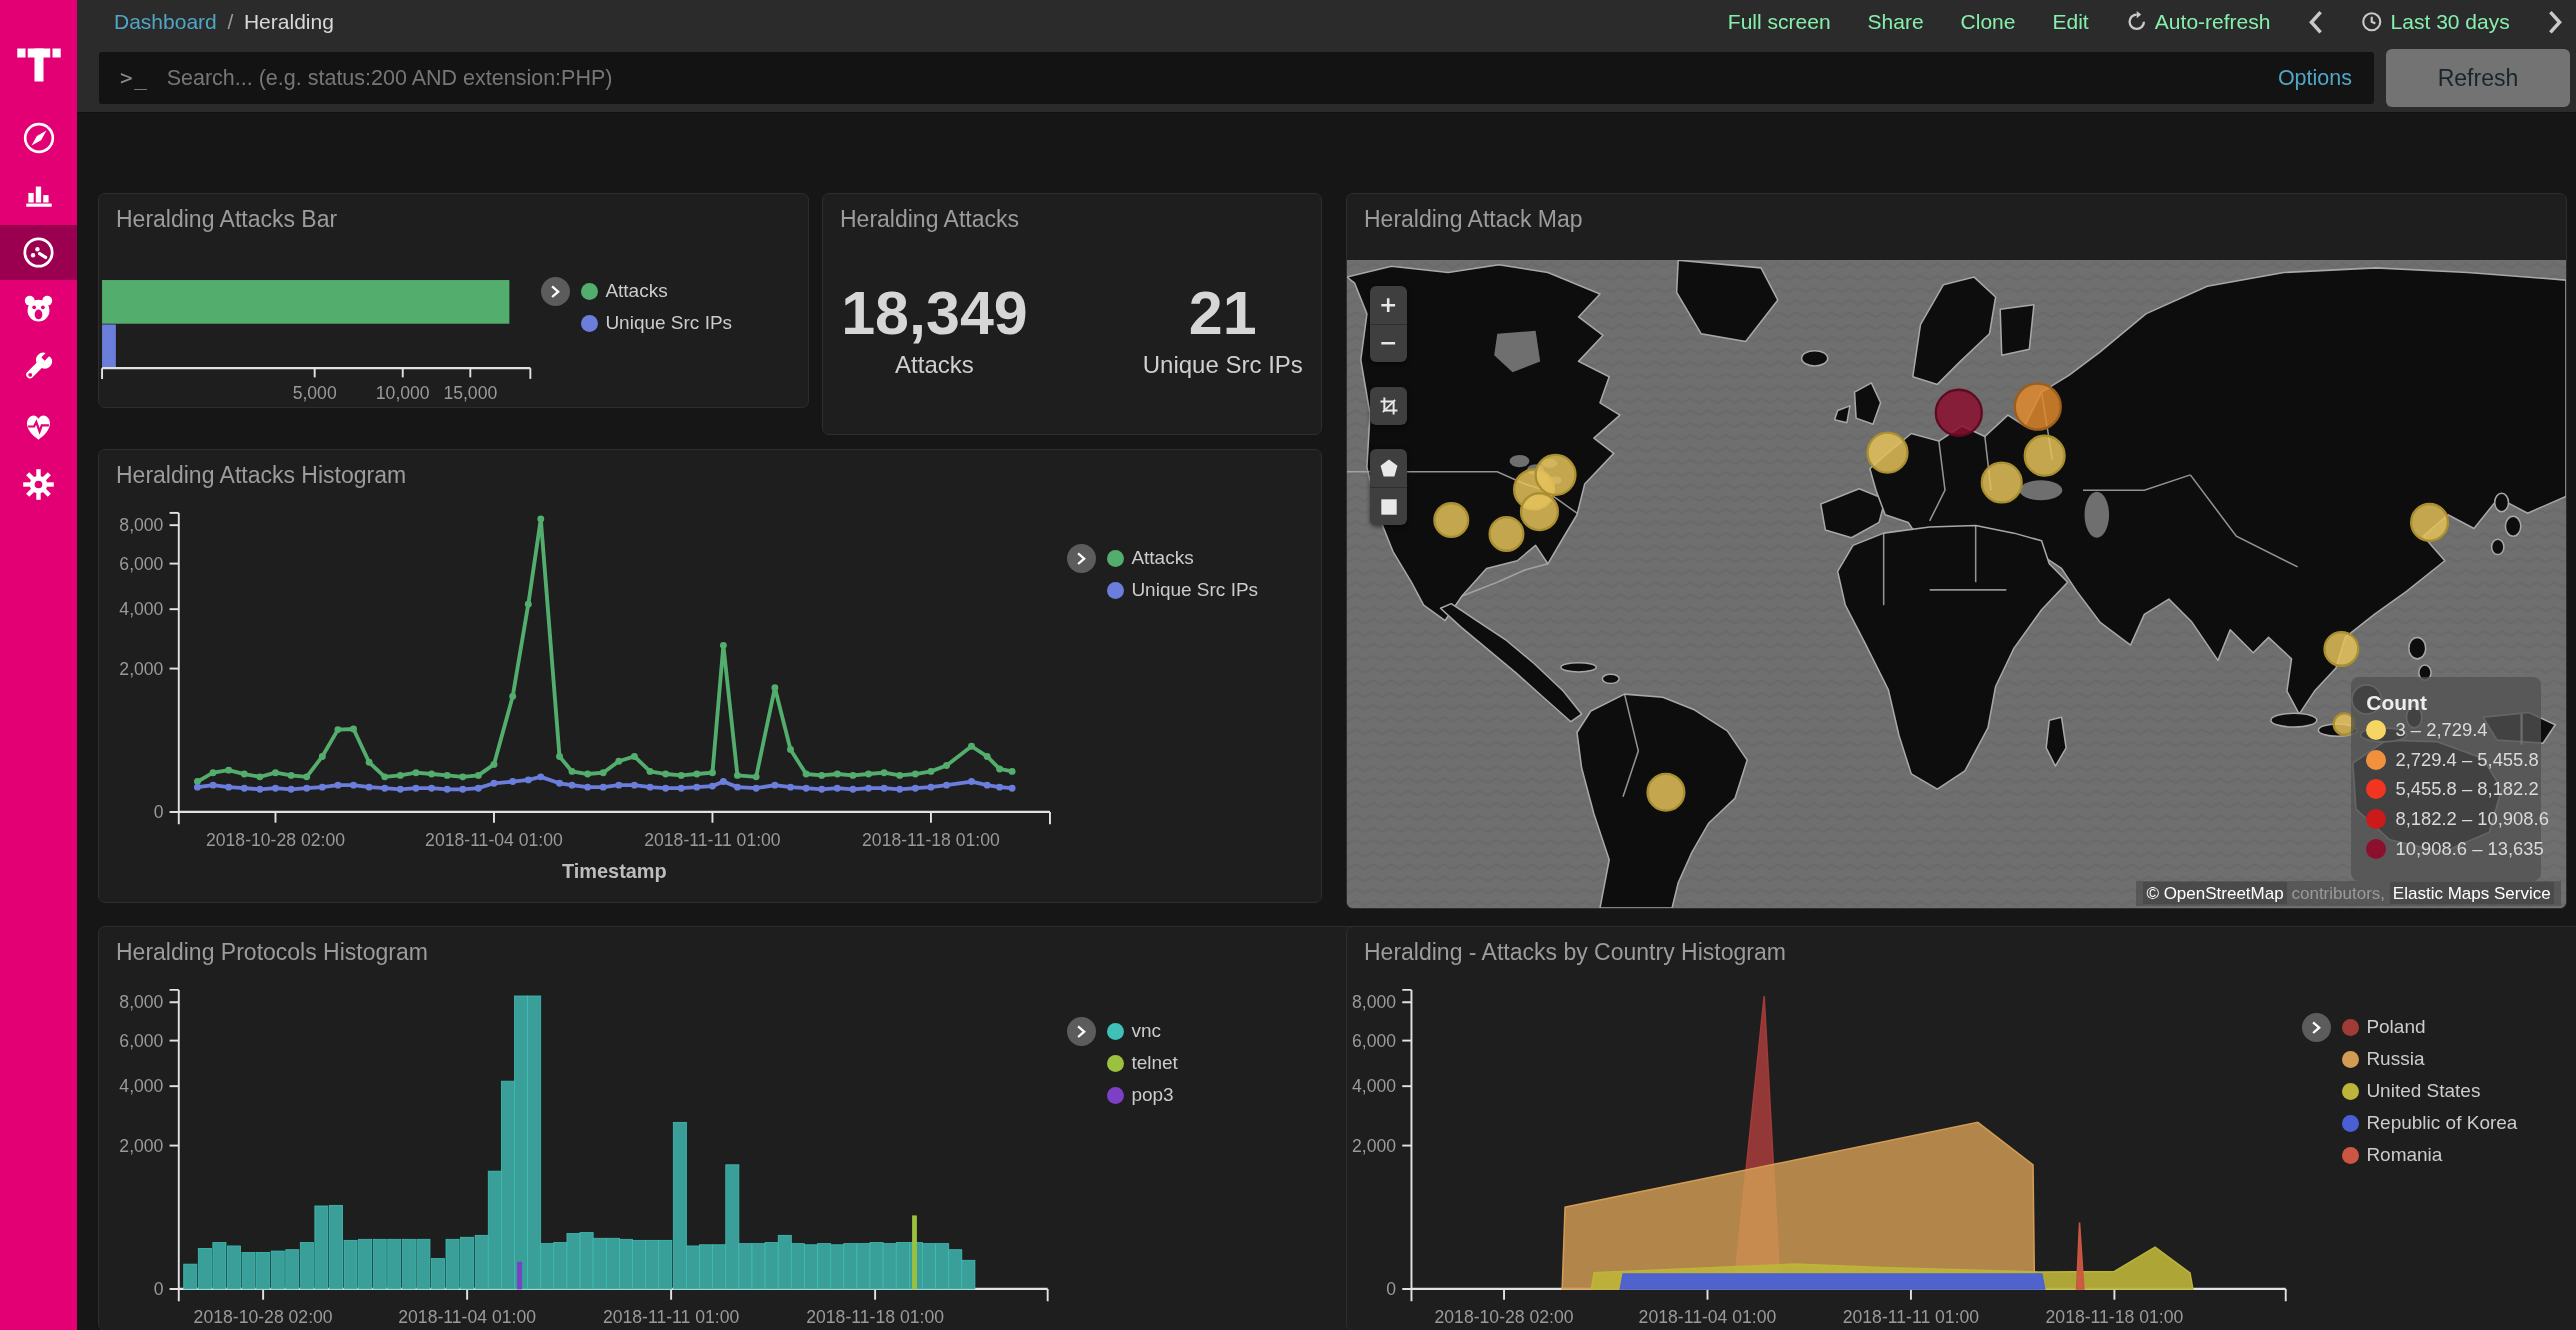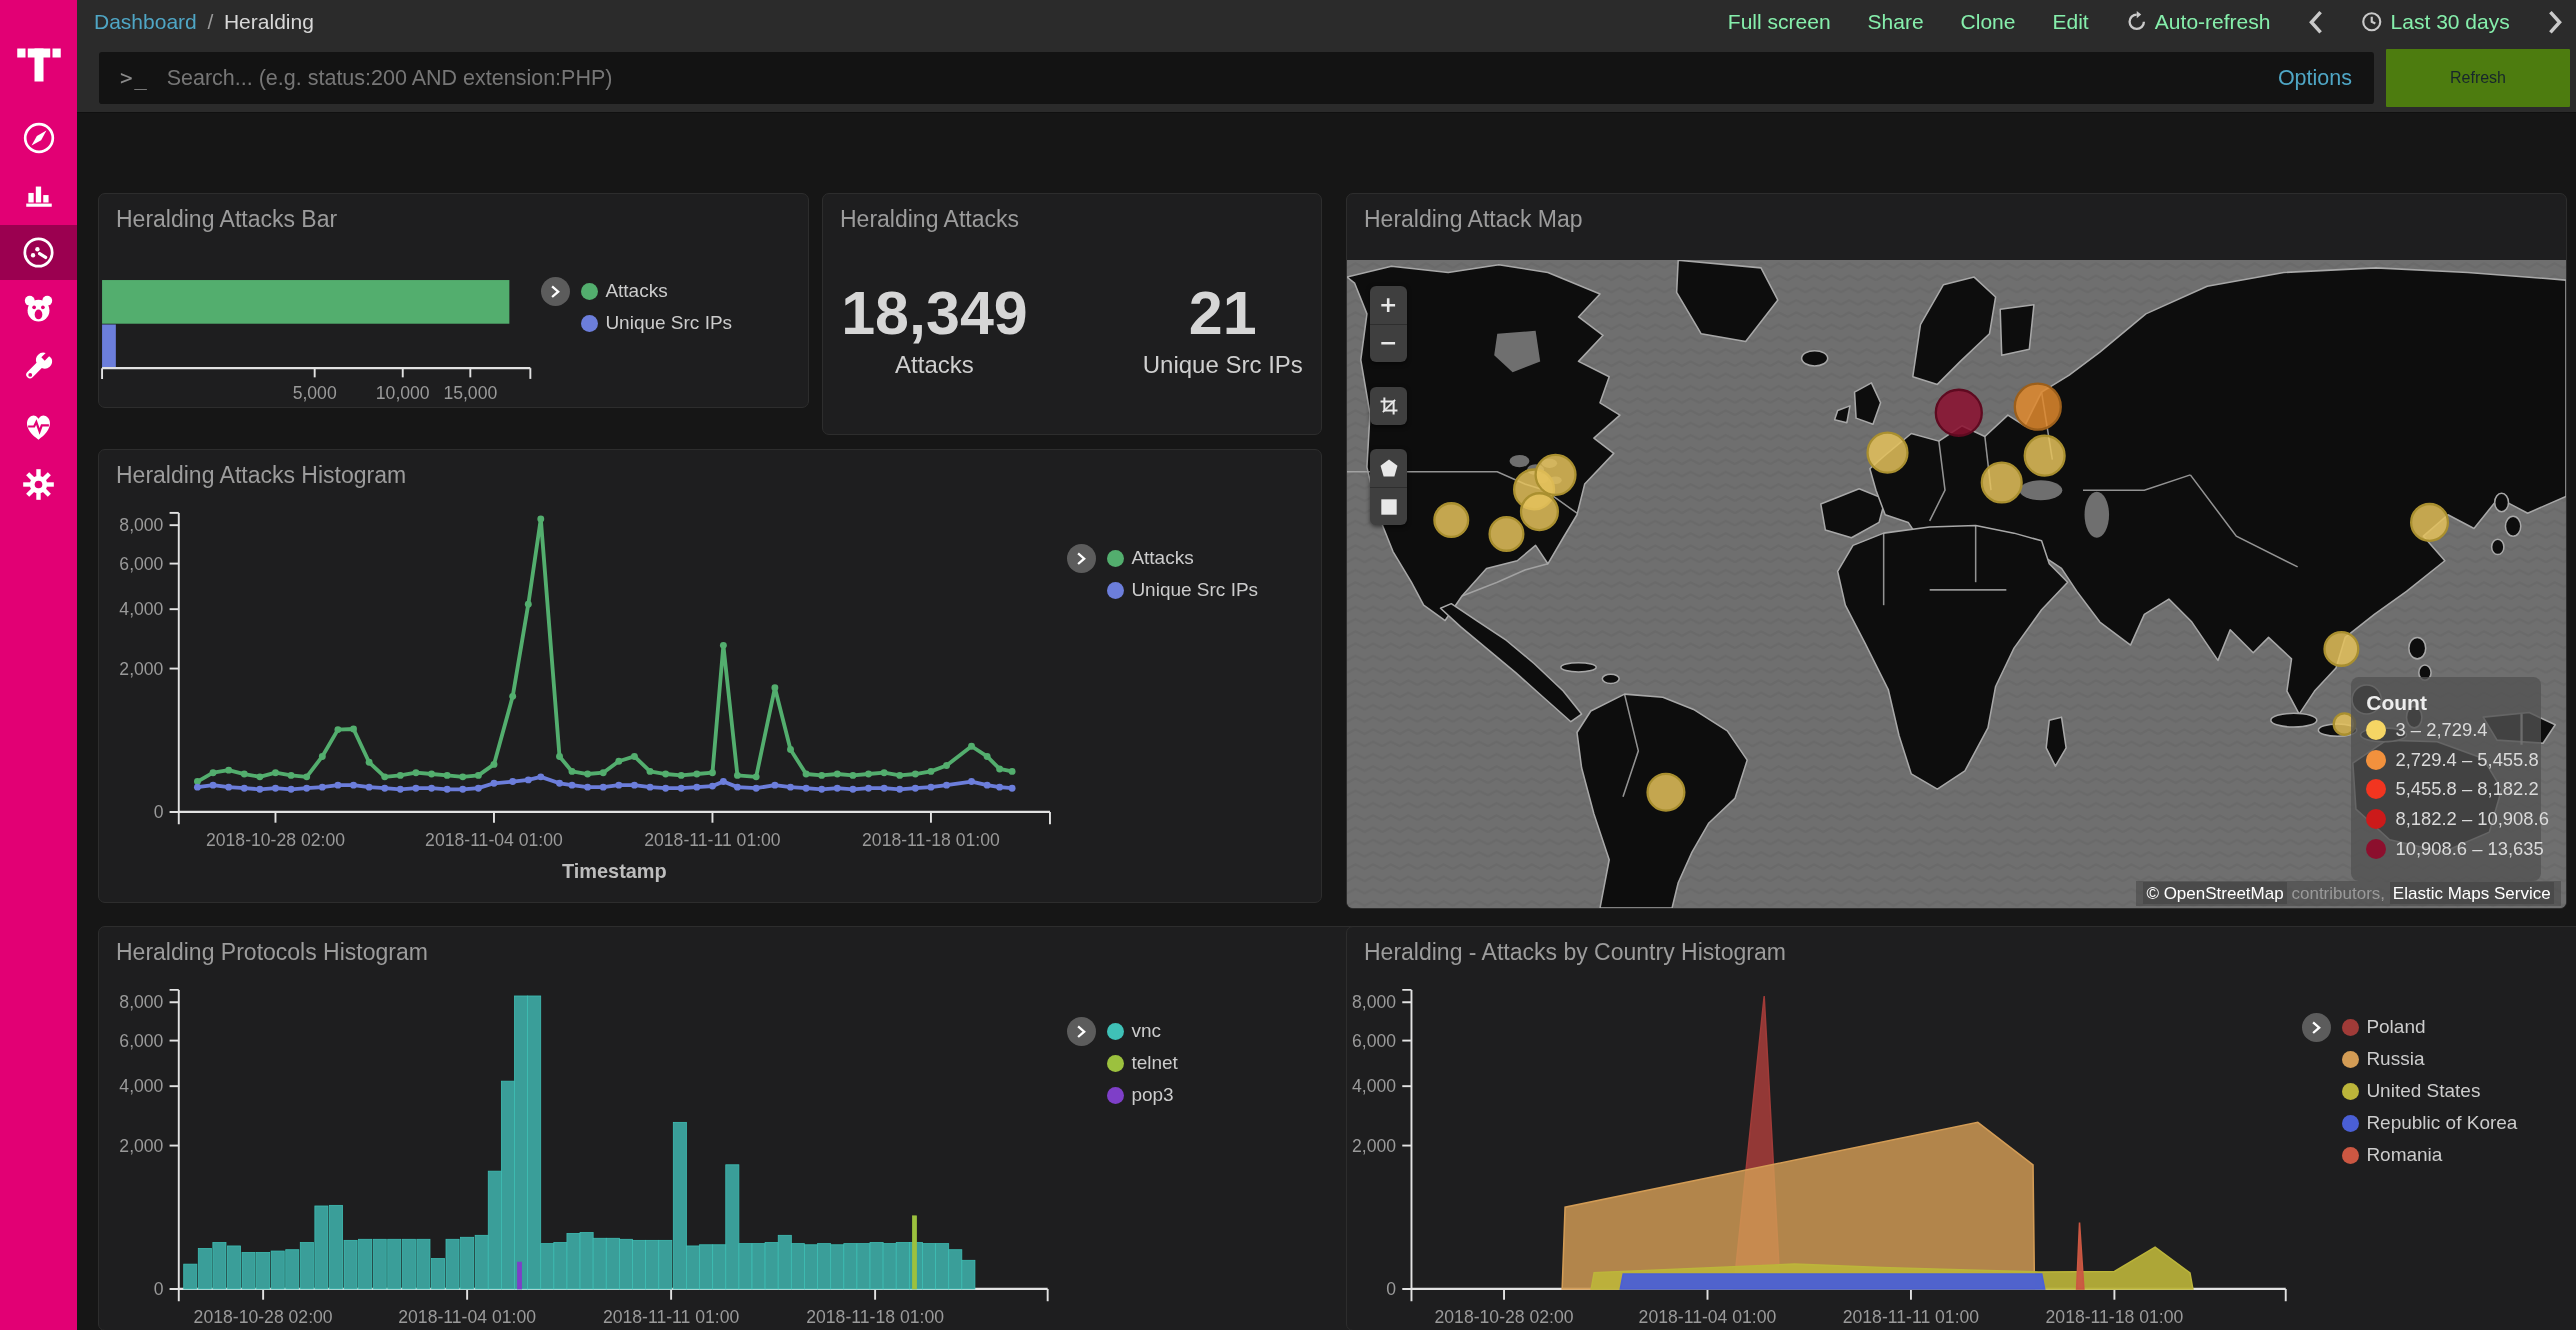--- a/index.html
+++ b/index.html
@@ -5,33 +5,33 @@
 *{margin:0;padding:0;box-sizing:border-box}
 html,body{width:2576px;height:1331px;background:#161616;font-family:"Liberation Sans",sans-serif;overflow:hidden}
 #app{position:absolute;inset:0}
 
 #sidebar{position:absolute;left:0;top:0;width:77px;height:100%;background:#E20074;z-index:40}
 .side-item{position:absolute;left:0;width:77px;height:55px;display:flex;align-items:center;justify-content:center;cursor:pointer}
 .side-item.active{background:#9B0050}
 .side-item svg{display:block}
 
 #topbar{position:absolute;left:77px;top:0;width:2499px;height:44px;background:#2B2B2B;display:flex;align-items:center;color:#D5D5D5;font-size:21px;z-index:30}
-#breadcrumb{margin-left:17px;display:flex;align-items:center;gap:10.7px;white-space:nowrap}
+#breadcrumb{margin-left:37px;display:flex;align-items:center;gap:10.7px;white-space:nowrap}
 #breadcrumb .bc-link{color:#4FA6C5;cursor:pointer}
 #breadcrumb .bc-sep{color:#9a9a9a}
 #breadcrumb .bc-cur{color:#D8D8D8}
 #topbar-right{margin-left:auto;display:flex;align-items:center;gap:37px;padding-right:12.3px;white-space:nowrap}
 .tb-item{color:#86efac;cursor:pointer;display:flex;align-items:center;gap:7.7px}
 .tb-chev svg{display:block}
 
 #search-row{position:absolute;left:77px;top:44px;width:2499px;height:69px;background:#2B2B2B;border-bottom:0.8px solid #101010;z-index:20}
 #search-box{position:absolute;left:21.5px;top:8.4px;width:2275px;height:52px;background:#131313;border-radius:3.1px;display:flex;align-items:center;padding:0 21.5px;font-size:21.5px;color:#767676;cursor:text}
 #search-box .prompt{font-family:"DejaVu Sans Mono",monospace;color:#8a8a8a;margin-right:18.4px;font-size:21px;letter-spacing:1.5px}
 #search-box .options{margin-left:auto;color:#4FA6C5;cursor:pointer}
-#refresh-btn{position:absolute;left:2309px;top:5.4px;width:184px;height:58px;background:#4d7c0f;border:none;border-radius:1px;font-size:16px;color:#17262C;font-family:"Liberation Sans",sans-serif;cursor:pointer}
+#refresh-btn{position:absolute;left:2309px;top:5.4px;width:184px;height:58px;background:#737373;border:none;border-radius:6px;font-size:23px;color:#17262C;font-family:"Liberation Sans",sans-serif;cursor:pointer}
 
 #filter-row{position:absolute;left:77px;top:114px;width:2499px;height:63px;z-index:10}
 #add-filter{position:absolute;left:21.5px;top:18.4px;font-size:21px;color:#4FA6C5;cursor:pointer}
 #add-filter b{font-weight:bold;margin-left:6.1px}
 
 .panel{position:absolute;background:#1E1E1F;border:0.8px solid #2D2D2D;border-radius:7px;overflow:hidden}
 .panel-title{position:absolute;left:17px;top:12.3px;font-size:23px;color:#9C9C9C;font-weight:400;z-index:6;white-space:nowrap}
 .chart-svg{position:absolute;left:0;top:0}
 
 .legend{position:absolute;display:flex;align-items:flex-start;z-index:7}

